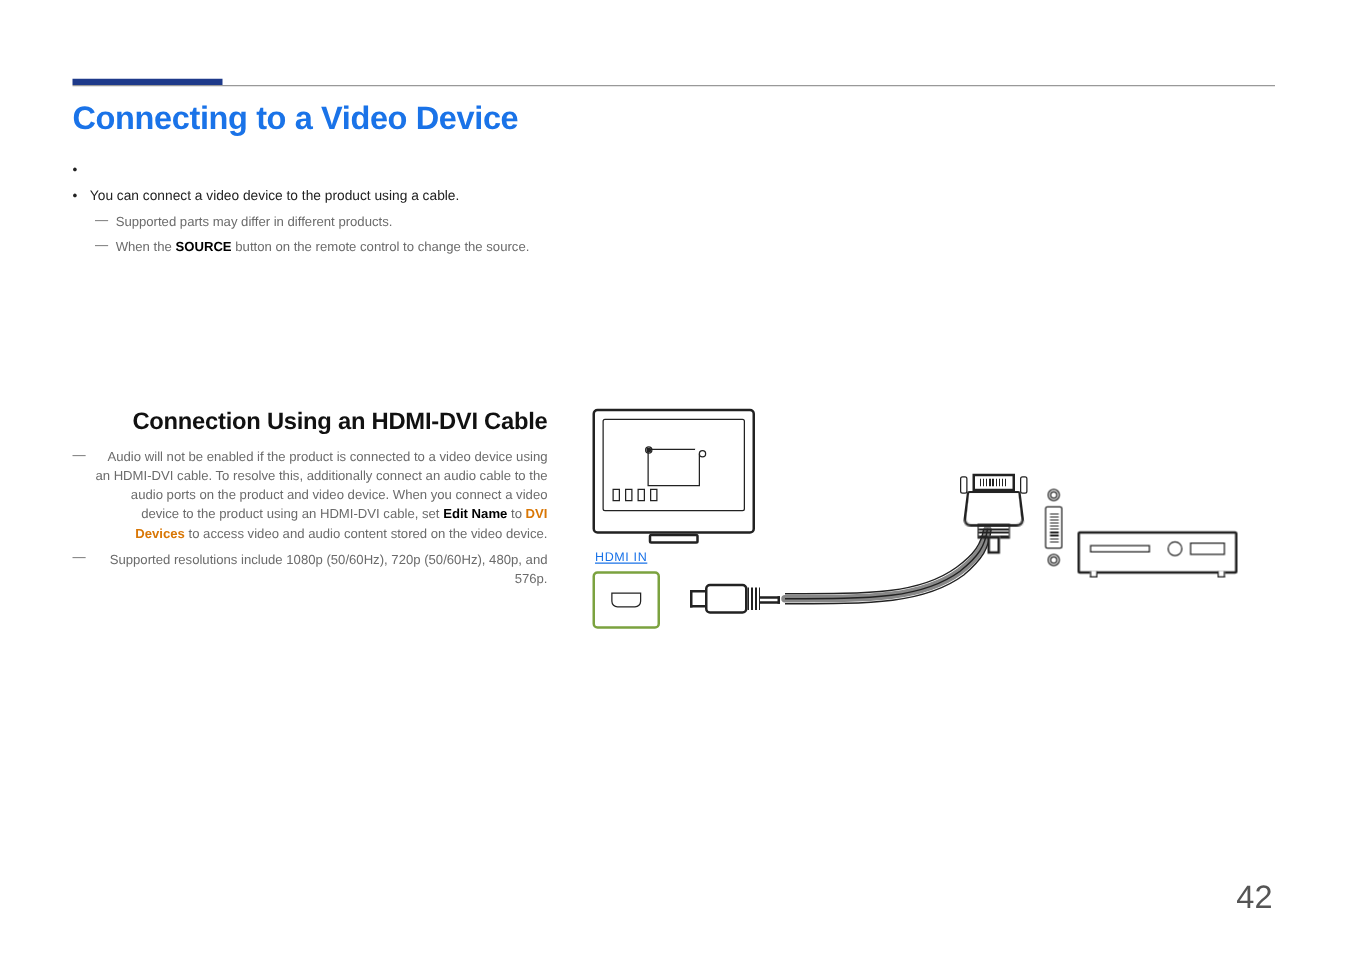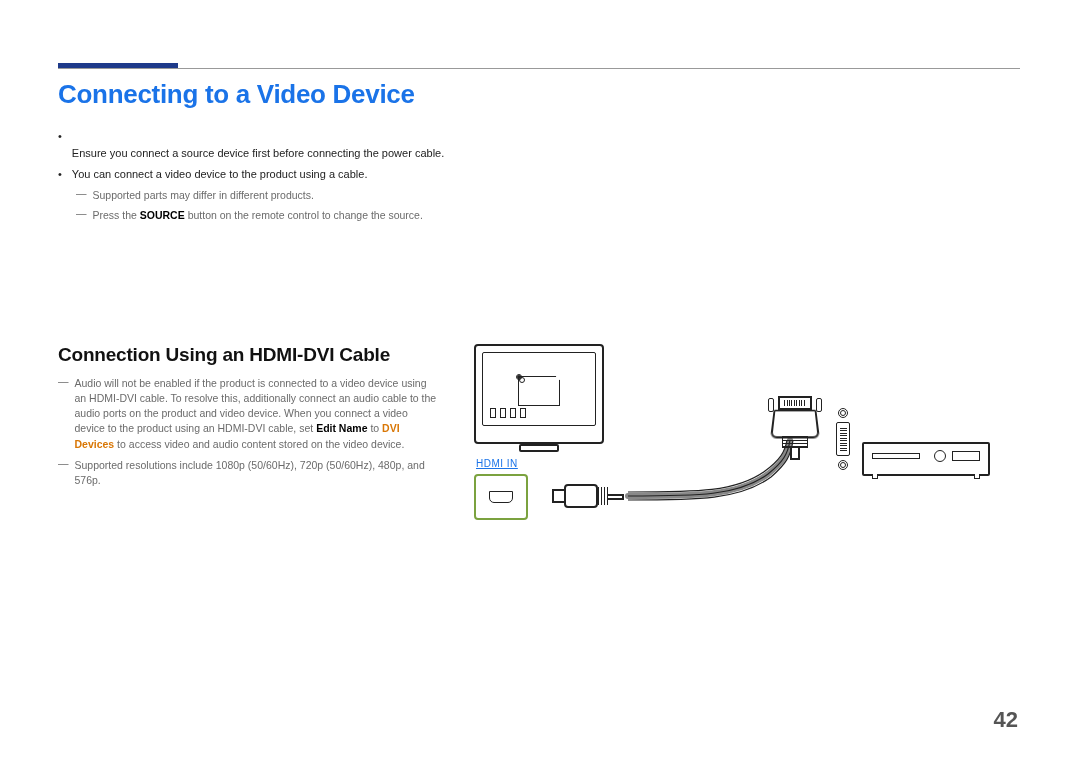--- a/index.html
+++ b/index.html
@@ -7,29 +7,29 @@
   .page { position: relative; width: 1080px; height: 763px; padding: 39px 58px 40px 58px; }
   .rule-line { position: absolute; top: 68px; left: 58px; right: 60px; height: 0; border-top: 1px solid #999; }
   .rule-accent { position: absolute; top: 63px; left: 58px; width: 120px; height: 5px; background: #1e3a8a; }
   .h1 { color: #1a73e8; font-size: 26px; font-weight: 600; margin-top: 40px; margin-bottom: 18px; letter-spacing: -0.3px; }
   .bullets { font-size: 11px; line-height: 1.55; color: #222; }
   .bullets .bullet { display: flex; gap: 10px; margin-bottom: 4px; }
   .bullets .dot { flex: 0 0 auto; }
   .bullets .txt { flex: 1 1 auto; }
   .sub { font-size: 10.5px; color: #6b6b6b; line-height: 1.55; display: flex; gap: 6px; margin: 4px 0 0 18px; }
   .sub .dash { flex: 0 0 auto; position: relative; top: -2px; }
-  .columns { display: flex; gap: 30px; margin-top: 120px; }
+  .columns { display: flex; gap: 30px; margin-top: 120px; text-align: right; }
   .col-left { flex: 0 0 380px; }
   .col-right { flex: 1 1 auto; position: relative; }
   .h2 { color: #111; font-size: 19px; font-weight: 600; margin-bottom: 10px; letter-spacing: -0.2px; }
   .note { font-size: 10.5px; color: #6b6b6b; line-height: 1.45; display: flex; gap: 6px; margin-bottom: 6px; }
   .note .dash { flex: 0 0 auto; position: relative; top: -2px; }
   .note .txt b.black { color: #000; font-weight: 700; }
   .note .txt b.orange { color: #d97706; font-weight: 700; }
-  .page-num { position: absolute; bottom: 30px; right: 62px; font-size: 22px; color: #555; font-weight: bold; }
+  .page-num { position: absolute; bottom: 30px; right: 62px; font-size: 26px; color: #555; }
 
   
   .diagram { position: relative; width: 540px; height: 200px; }
   .monitor { position: absolute; top: 0; left: 6px; width: 130px; height: 100px; border: 2px solid #222; border-radius: 4px; background: #fff; }
   .monitor .screen { position: absolute; top: 6px; left: 6px; right: 6px; bottom: 16px; border: 1px solid #222; border-radius: 2px; }
   .monitor .ports { position: absolute; bottom: 24px; left: 14px; display: flex; gap: 4px; }
   .monitor .ports span { width: 6px; height: 10px; border: 1px solid #222; display: inline-block; }
   .monitor .stand { position: absolute; bottom: -10px; left: 50%; transform: translateX(-50%); width: 40px; height: 8px; background: #fff; border: 2px solid #222; border-radius: 2px; }
   .monitor .vesa { position: absolute; top: 50%; left: 50%; transform: translate(-50%,-60%); width: 42px; height: 30px; border: 1px solid #222; }
   .monitor .vesa::before, .monitor .vesa::after { content:""; position:absolute; width:4px; height:4px; border:1px solid #222; border-radius:50%; }
@@ -78,35 +78,34 @@
   <div class="rule-line"></div>
   <div class="rule-accent"></div>
 
   <h1 class="h1">Connecting to a Video Device</h1>
 
   <div class="bullets">
     <div class="bullet">
       <span class="dot">•</span>
       <span class="txt">
         <br>
-        <span>Ensure you connect a source device first before connecting the power cable.</span>
       </span>
     </div>
     <div class="bullet">
       <span class="dot">•</span>
       <span class="txt">You can connect a video device to the product using a cable.</span>
     </div>
     <div class="sub">
       <span class="dash">―</span>
       <span class="txt">Supported parts may differ in different products.</span>
     </div>
     <div class="sub">
       <span class="dash">―</span>
       <span class="txt">
-        <span>Press the </span><b style="color:#000">SOURCE</b><span> button on the remote control to change the source.</span>
+        <span>When the </span><b style="color:#000">SOURCE</b><span> button on the remote control to change the source.</span>
       </span>
     </div>
   </div>
 
   <div class="columns">
     <div class="col-left">
       <h2 class="h2">Connection Using an HDMI-DVI Cable</h2>
       <div class="note">
         <span class="dash">―</span>
         <span class="txt">

